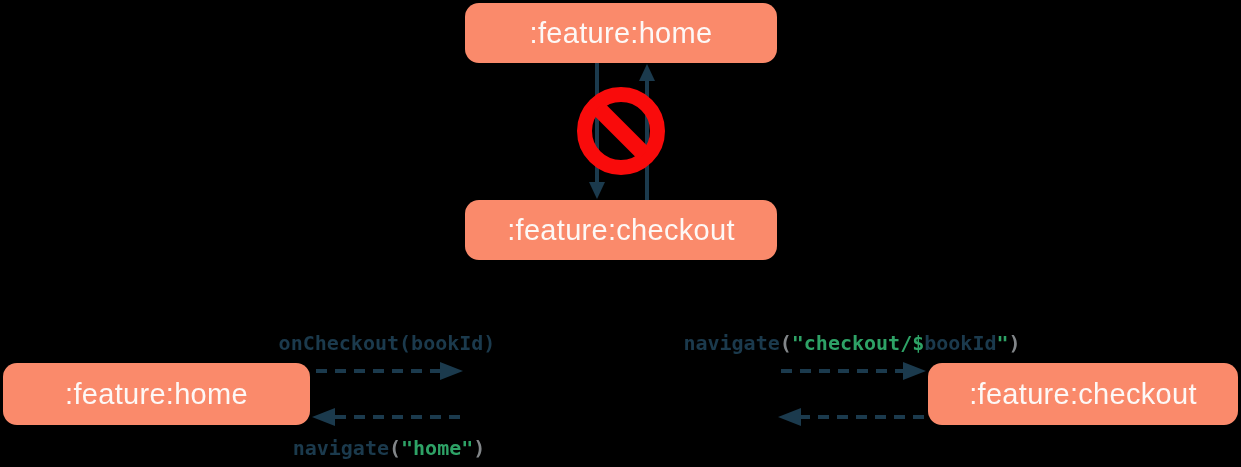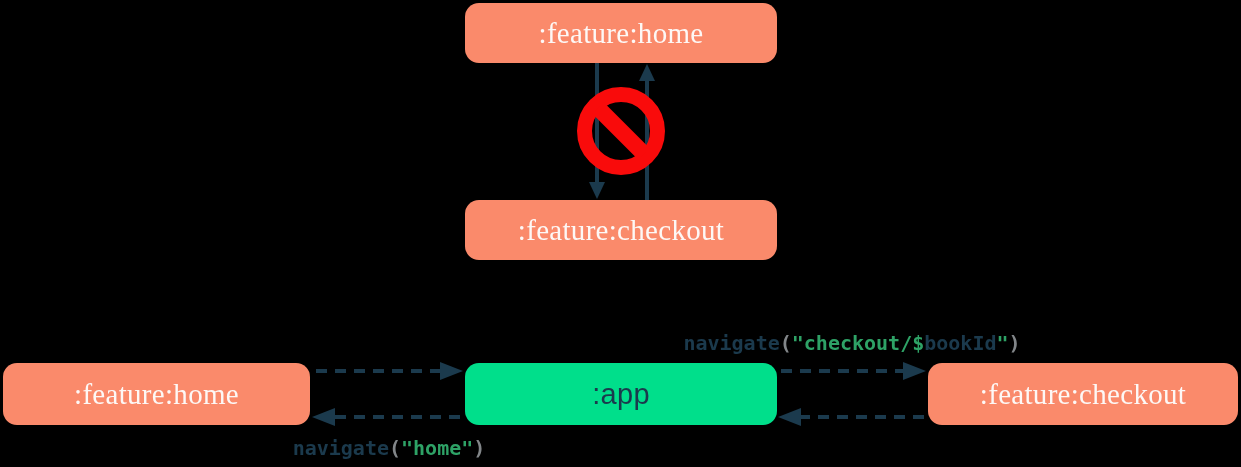--- a/index.html
+++ b/index.html
@@ -9,21 +9,21 @@
   *{box-sizing:border-box;margin:0;padding:0;}
   html,body{background:var(--bg);}
   body{font-family:"Liberation Sans","DejaVu Sans",sans-serif;}
   .canvas{
     position:relative;width:1241px;height:467px;background:var(--bg);overflow:hidden;
   }
   .node{
     position:absolute;border-radius:14px;display:flex;align-items:center;justify-content:center;
     font-size:29px;letter-spacing:.3px;
   }
-  .node.salmon{background:var(--salmon);color:var(--boxtext);font-family:Liberation Serif, serif;}
+  .node.salmon{background:var(--salmon);color:var(--boxtext);}
   .node.green{background:var(--appgreen);color:var(--navy);}
   .arrows{position:absolute;left:0;top:0;width:1241px;height:467px;}
   .code{
     position:absolute;transform:translateX(-50%);white-space:nowrap;
     font-family:"DejaVu Sans Mono","Liberation Mono",monospace;
     font-size:20px;font-weight:700;line-height:22px;color:var(--navy);
   }
   .c-navy{color:var(--navy);}
   .c-green{color:var(--codegreen);}
   .c-gray{color:var(--codegray);}
@@ -70,27 +70,27 @@
   <div class="node salmon" style="left:465px;top:3px;width:312px;height:60px">
     <span>:feature:home</span>
   </div>
   <div class="node salmon" style="left:465px;top:200px;width:312px;height:60px">
     <span>:feature:checkout</span>
   </div>
 
   <div class="node salmon" style="left:3px;top:363px;width:307px;height:62px">
     <span>:feature:home</span>
   </div>
-  <div class="node green" style="left:465px;top:363px;width:312px;height:62px">
-    <span>:app</span>
-  </div>
   <div class="node salmon" style="left:928px;top:363px;width:310px;height:62px">
     <span>:feature:checkout</span>
   </div>
 
+  <div class="code" style="left:387px;top:332px">
+    <span class="c-navy">onCheckout</span><span class="c-navy">(</span><span class="c-navy">bookId</span><span class="c-navy">)</span>
+  </div>
 
   <div class="code" style="left:852px;top:332px">
     <span class="c-navy">navigate</span><span class="c-gray">(</span><span class="c-green">"checkout/</span><span class="c-green">$</span><span class="c-navy">bookId</span><span class="c-green">"</span><span class="c-gray">)</span>
   </div>
 
   <div class="code" style="left:389px;top:437px">
     <span class="c-navy">navigate</span><span class="c-gray">(</span><span class="c-green">"home"</span><span class="c-gray">)</span>
   </div>
 
 

